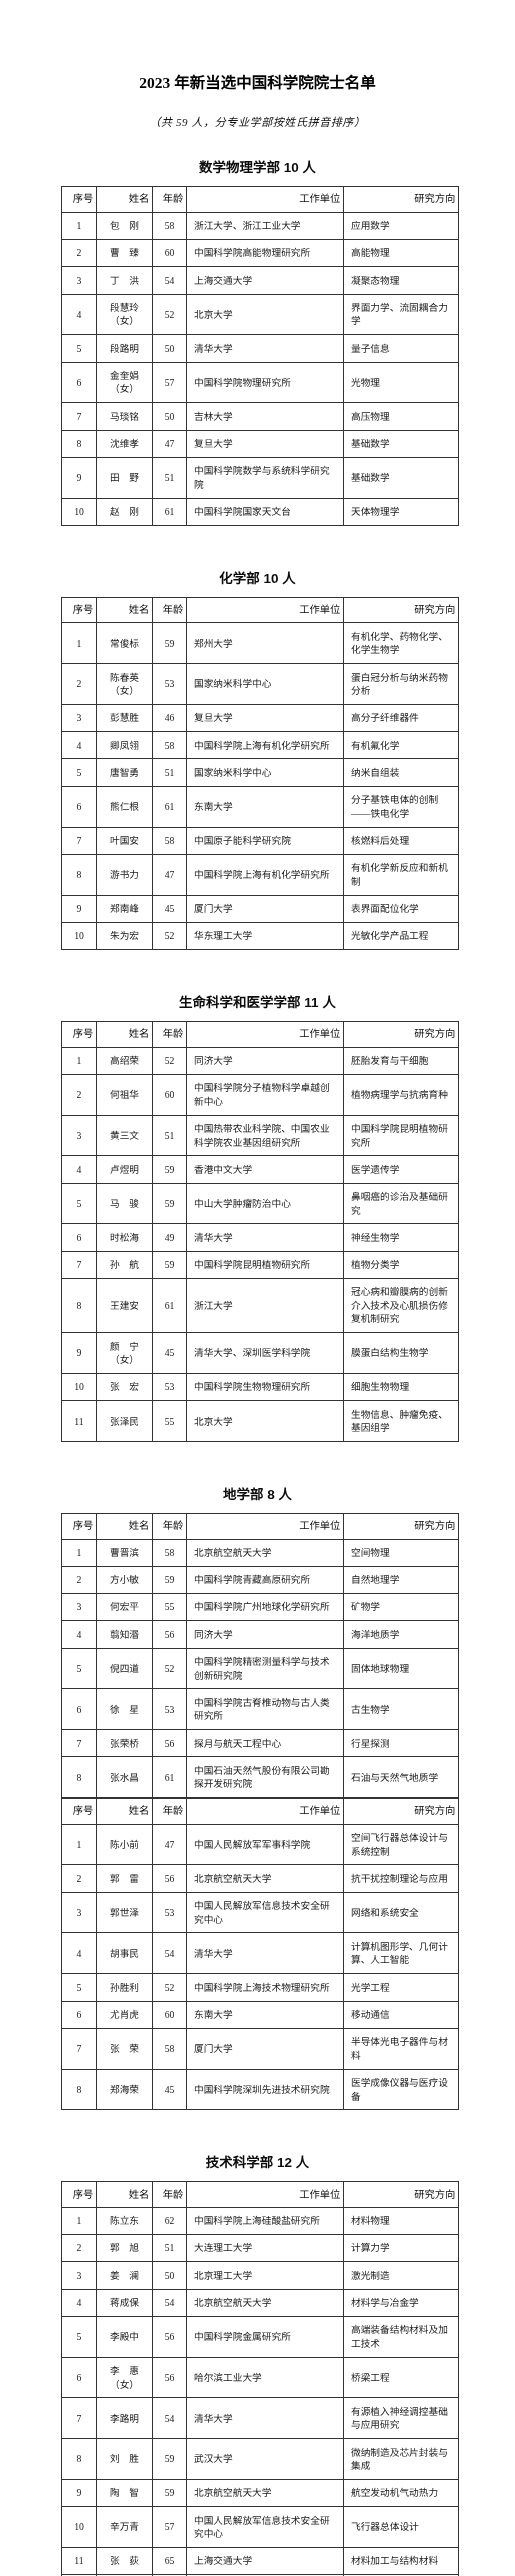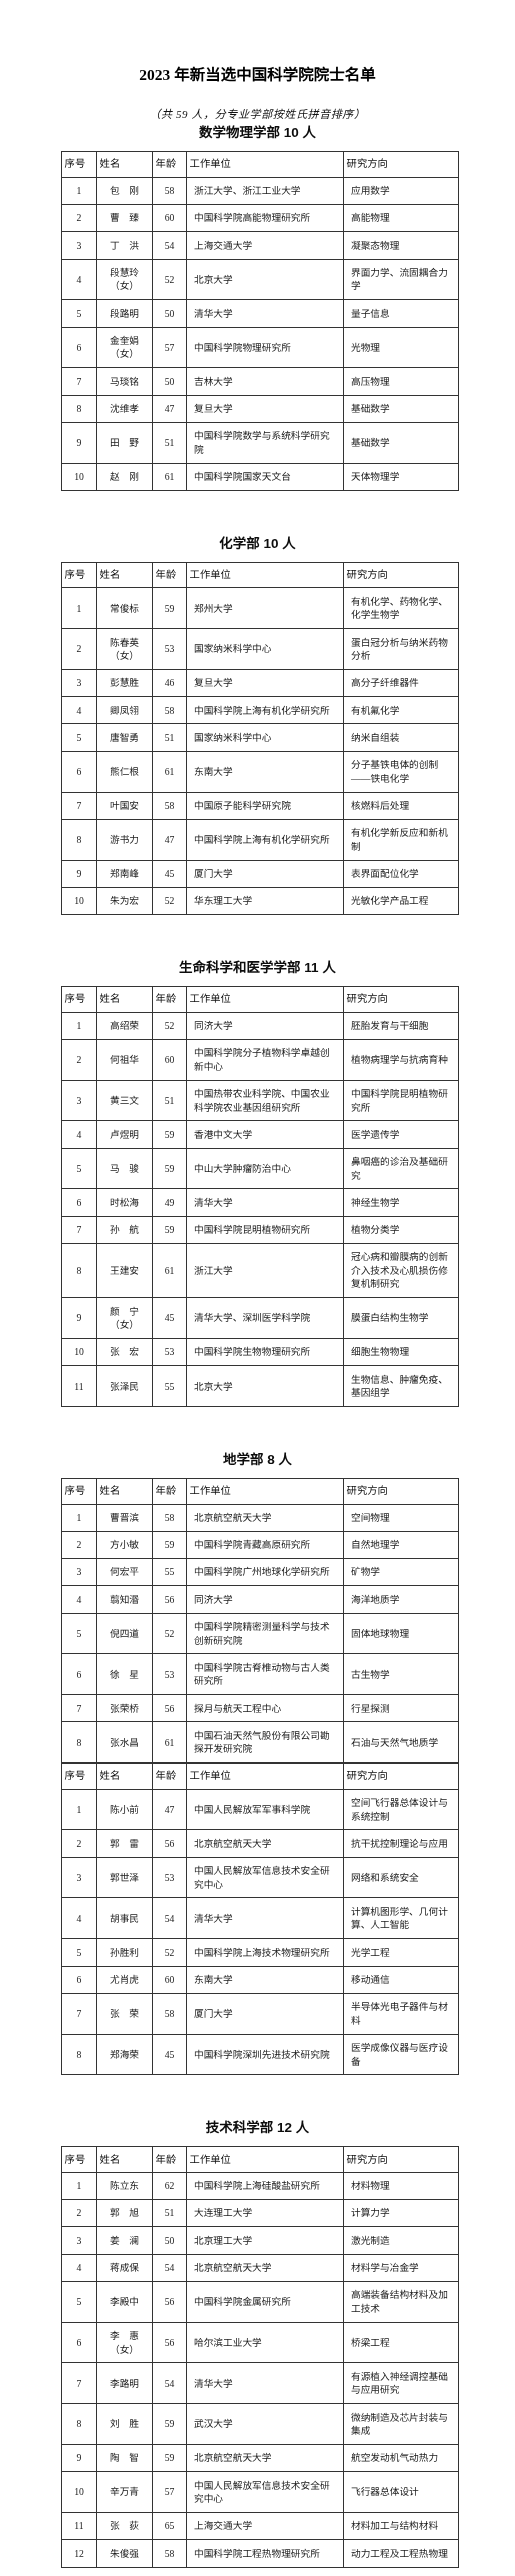--- a/index.html
+++ b/index.html
@@ -12,21 +12,21 @@
     color: #1a1a1a;
     font-family: "Liberation Serif", "DejaVu Serif", serif;
   }
   .page {
     width: 515px;
     padding: 57px 0 26px 0;
     box-sizing: border-box;
     background: #ffffff;
   }
   .doc-title {
-    margin: 8px;
+    margin: 16px;
     text-align: center;
     font-family: "Liberation Serif", "DejaVu Serif", serif;
     font-weight: bold;
     font-size: 15.5px;
     line-height: 19.3px;
     color: #000000;
   }
   .doc-subtitle {
     margin-top: 23px;
     text-align: center;
@@ -39,21 +39,21 @@
   .section-title {
     margin: 44px 0 9px 0;
     text-align: center;
     font-family: "Liberation Sans", "DejaVu Sans", sans-serif;
     font-weight: bold;
     font-size: 13.5px;
     line-height: 18px;
     color: #0d0d0d;
   }
   section.division:first-of-type .section-title {
-    margin-top: 3px;
+    margin-top: 30px;
   }
   table.roster {
     table-layout: fixed;
     width: 397px;
     margin-left: 61px;
     border-collapse: collapse;
     background: #ffffff;
   }
   table.roster col.w-idx  { width: 35px; }
   table.roster col.w-name { width: 56px; }
@@ -65,21 +65,21 @@
     vertical-align: middle;
     box-sizing: border-box;
     overflow-wrap: break-word;
   }
   table.roster th {
     font-family: "Liberation Sans", "DejaVu Sans", sans-serif;
     font-weight: 500;
     font-size: 10.3px;
     line-height: 14px;
     padding: 5.2px 2.6px;
-    text-align: left;
+    text-align: right;
     color: #0d0d0d;
     background: #ffffff;
   }
   table.roster td {
     font-size: 9.7px;
     line-height: 13.5px;
     padding: 6.4px 3.9px;
     text-align: center;
     color: #1a1a1a;
   }

